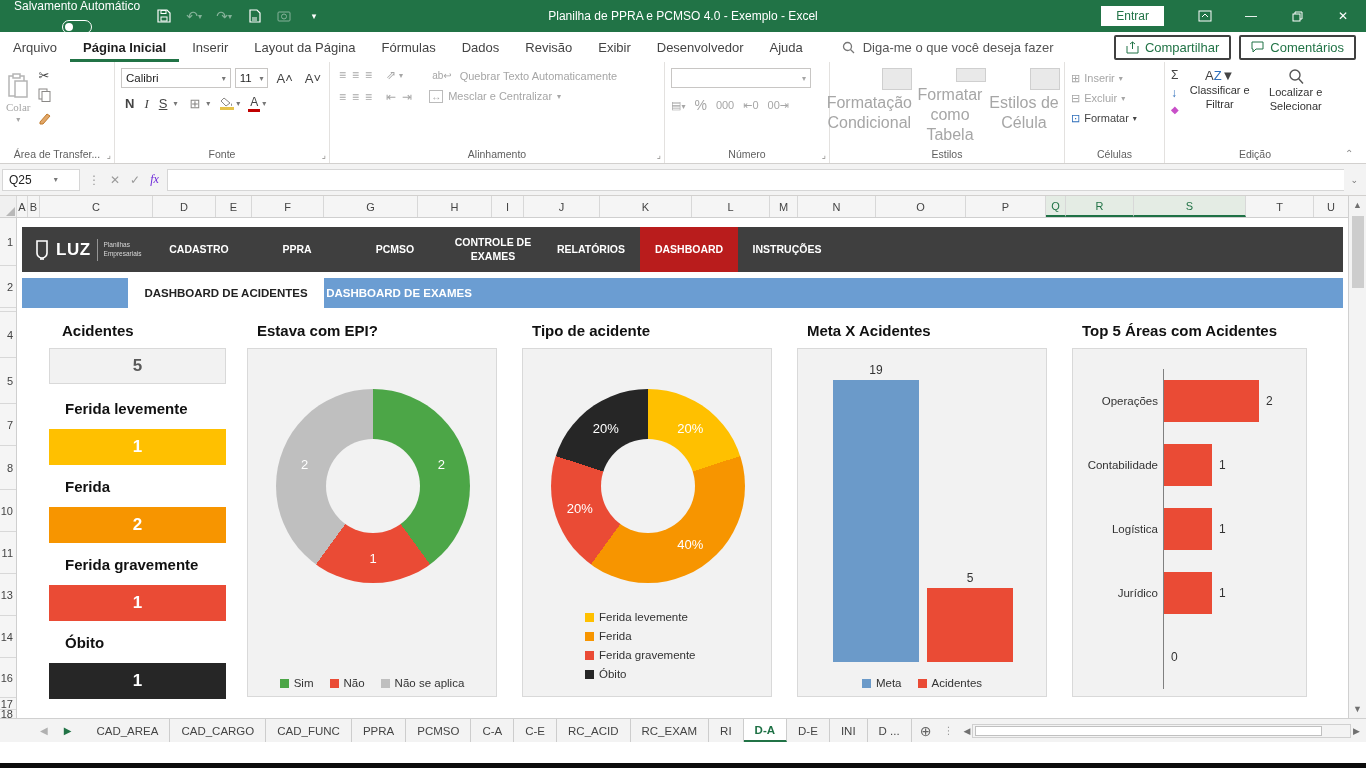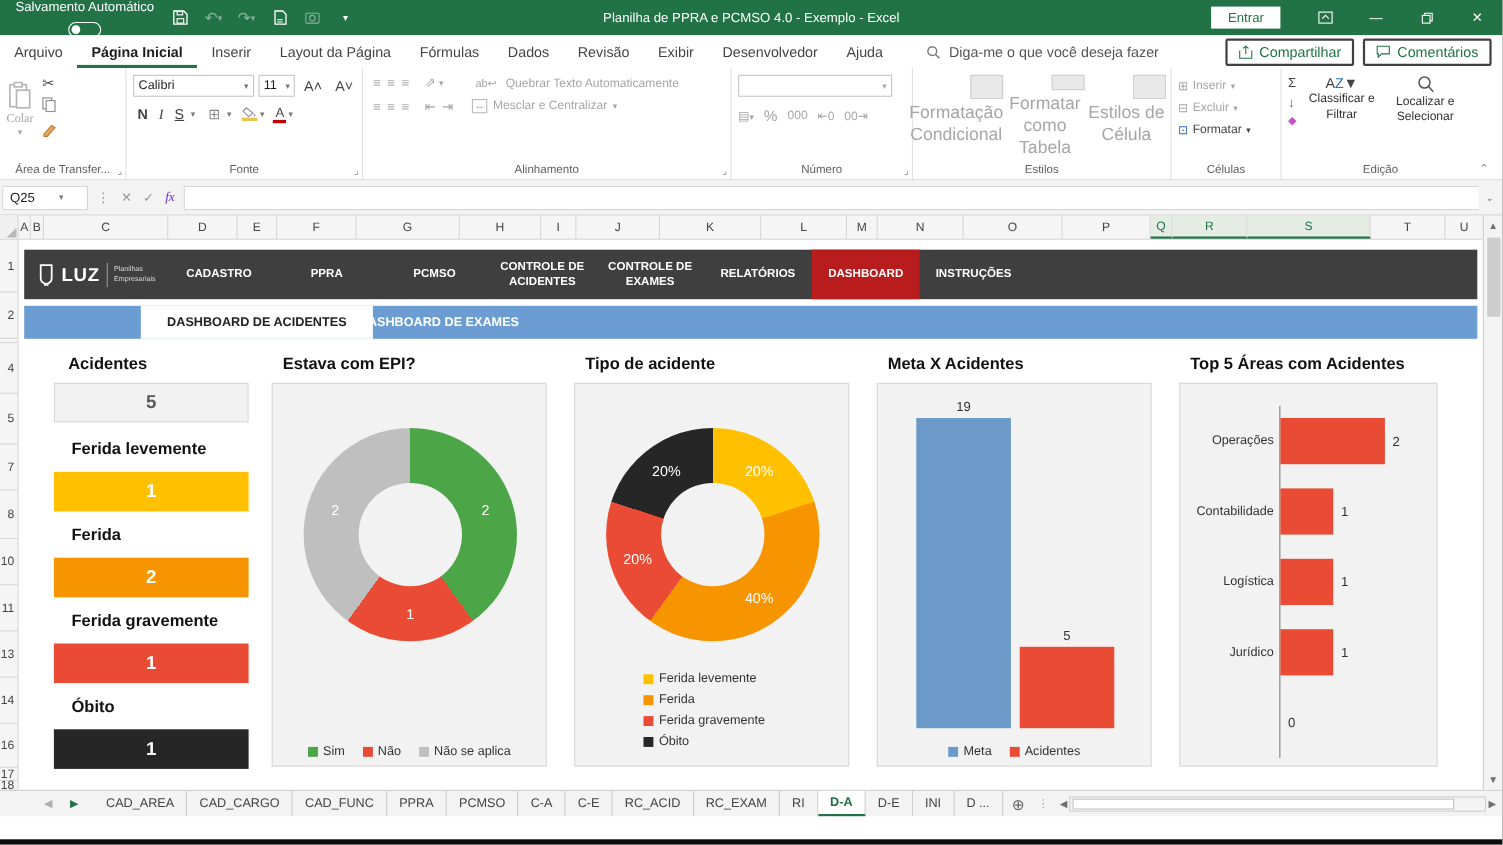--- a/index.html
+++ b/index.html
@@ -66,21 +66,21 @@
   
   .sheet{left:17px;top:218px;width:1331px;height:500px;background:#fff;}
   .navbar{left:22px;top:227px;width:1321px;height:45px;background:#3f3f3f;display:flex;color:#fff;}
   .logo{width:128px;display:flex;align-items:center;padding-left:12px;gap:6px;}
   .logotxt{font-size:17px;font-weight:bold;letter-spacing:.5px;}
   .logodiv{width:1px;height:22px;background:rgba(255,255,255,.45);}
   .logosub{font-size:6.5px;color:#d8d8d8;line-height:1.3;}
   .navitem{width:98px;display:flex;align-items:center;justify-content:center;text-align:center;font-size:10.5px;font-weight:bold;line-height:1.25;padding:0 4px;}
   .navitem.active{background:#b91c1c;}
   .subtabs{left:22px;top:278px;width:1321px;height:30px;background:#6b9dd2;}
-  .subtab-active{position:absolute;left:106px;top:0;width:211px;height:30px;background:#fff;color:#222;font-size:11.5px;font-weight:bold;display:flex;align-items:center;justify-content:center;}
+  .subtab-active{position:absolute;left:106px;top:0;width:196px;height:30px;background:#fff;color:#222;font-size:11.5px;font-weight:bold;display:flex;align-items:center;justify-content:center;}
   .subtab2{position:absolute;left:292px;top:0;width:170px;height:30px;color:#fff;font-size:11.5px;font-weight:bold;display:flex;align-items:center;justify-content:center;}
 
   .ptitle{position:absolute;font-size:15px;font-weight:bold;color:#111;}
   .kpibox{position:absolute;left:49px;width:177px;height:36px;display:flex;align-items:center;justify-content:center;font-size:17px;font-weight:bold;color:#fff;}
   .kpibox.total{background:#f2f2f2;border:1px solid #d9d9d9;color:#595959;}
   .card{position:absolute;top:348px;height:349px;background:#f2f2f2;border:1px solid #d9d9d9;}
 
   .donut{position:absolute;left:28px;top:40px;width:194px;height:194px;border-radius:50%;}
   .hole{position:absolute;left:50px;top:50px;width:94px;height:94px;border-radius:50%;background:#f2f2f2;}
   .dlabel{position:absolute;transform:translate(-50%,-50%);color:#fff;font-size:13px;}
@@ -460,21 +460,20 @@
           <path d="M3 3h10v12a5 5 0 0 1-10 0z" fill="none" stroke="#fff" stroke-width="1.6"></path>
           <path d="M6 21h4" stroke="#fff" stroke-width="1.6"></path>
         </svg>
       <span class="logotxt">LUZ</span>
       <span class="logodiv"></span>
       <span class="logosub"><span>Planilhas</span><br><span>Empresariais</span></span>
     </span>
     <span class="navitem">CADASTRO</span>
     <span class="navitem">PPRA</span>
     <span class="navitem">PCMSO</span>
-    <span class="navitem">CONTROLE DE ACIDENTES</span>
     <span class="navitem">CONTROLE DE EXAMES</span>
     <span class="navitem">RELATÓRIOS</span>
     <span class="navitem active">DASHBOARD</span>
     <span class="navitem">INSTRUÇÕES</span>
   </div>
 
   <div class="abs subtabs">
     <span class="subtab-active">DASHBOARD DE ACIDENTES</span>
     <span class="subtab2">DASHBOARD DE EXAMES</span>
   </div>

